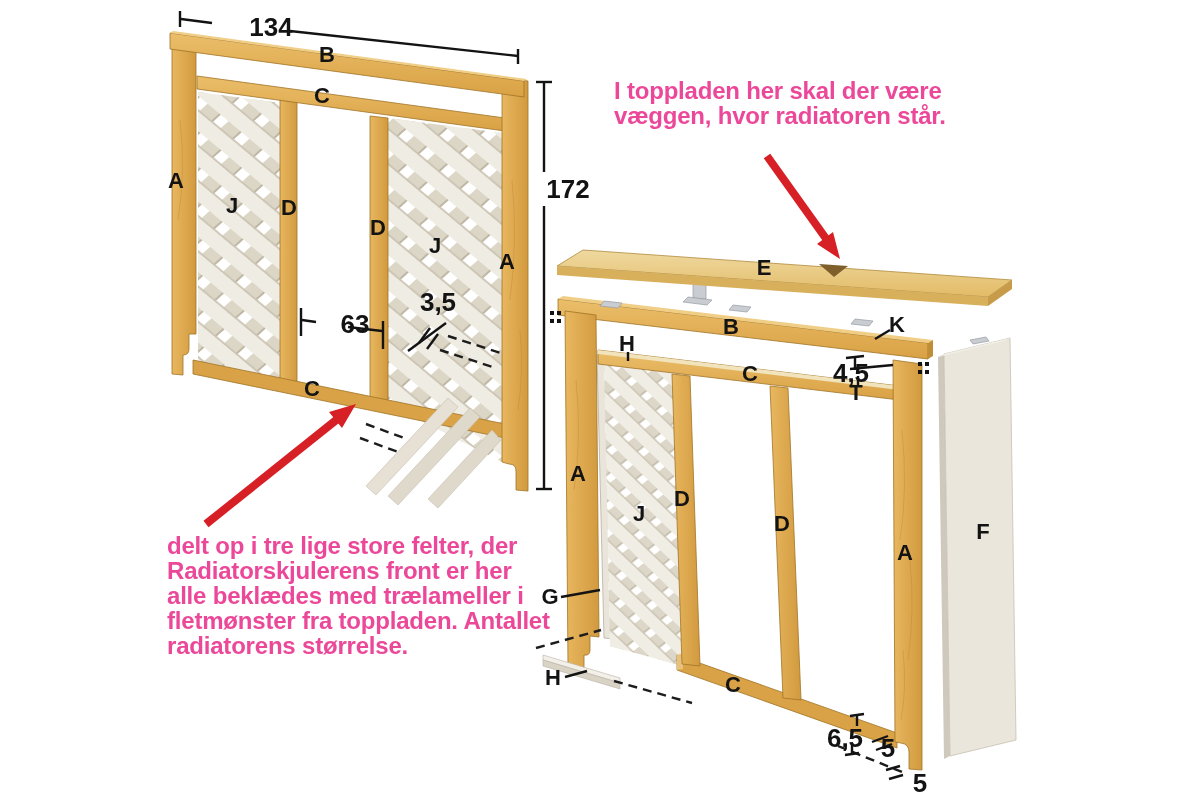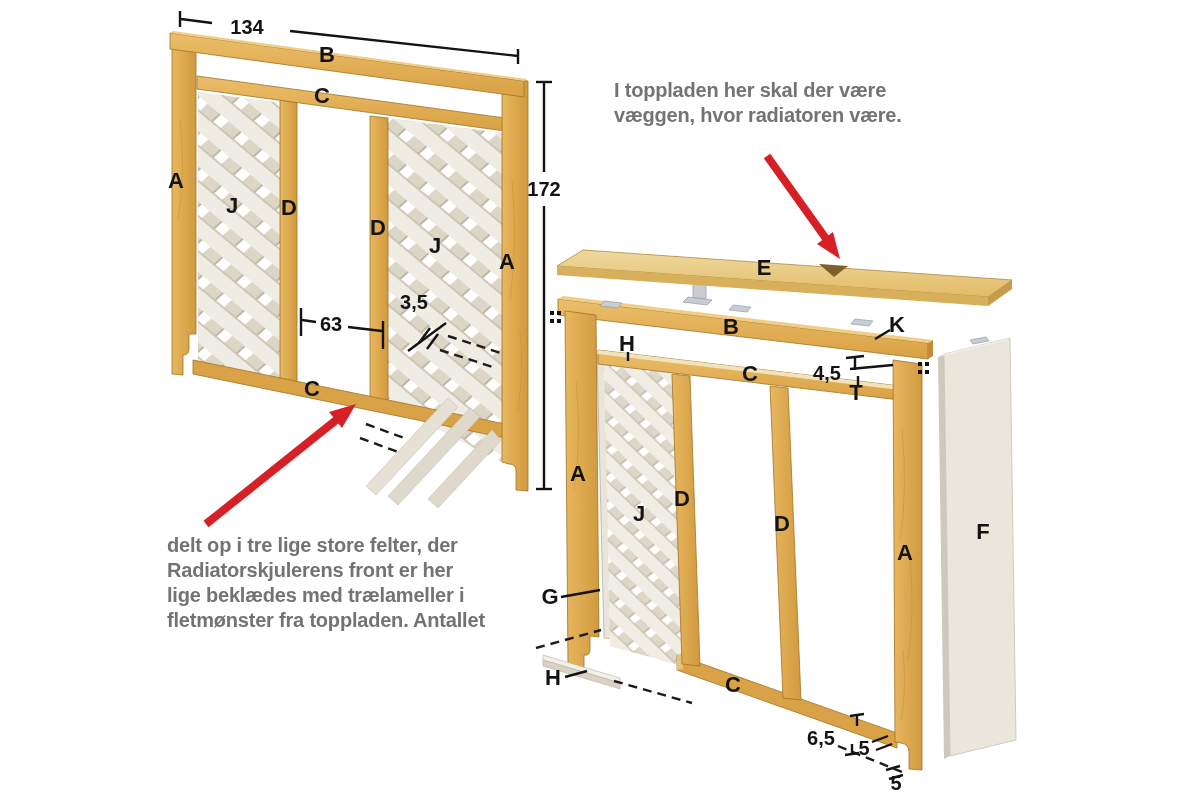--- a/index.html
+++ b/index.html
@@ -2,23 +2,23 @@
 <html><head>
 <meta charset="utf-8">
 <style>
   html,body{margin:0;padding:0;background:#ffffff;}
   #stage{position:relative;width:1200px;height:800px;background:#ffffff;overflow:hidden;
          font-family:"Liberation Sans",sans-serif;}
   #drawing{position:absolute;left:0;top:0;}
   .overlay{position:absolute;left:0;top:0;width:1200px;height:800px;pointer-events:none;}
   .lbl{position:absolute;transform:translate(-50%,-50%);font-weight:700;font-size:22px;
        color:#131313;white-space:nowrap;letter-spacing:0px;}
-  .dim{position:absolute;transform:translate(-50%,-50%);font-weight:700;font-size:20px;
-       color:#131313;white-space:nowrap;}
-  .note{position:absolute;color:#737373;font-weight:700;font-size:20px;line-height:25px;
+  .dim{position:absolute;transform:translate(-50%,-50%);font-weight:700;font-size:26px;
+       color:#131313;white-space:nowrap;margin-left:24px;}
+  .note{position:absolute;color:#ec4899;font-weight:700;font-size:24px;line-height:25px;
         letter-spacing:-0.2px;}
   .note div{white-space:nowrap;}
 </style>
 </head>
 <body>
 
 <div id="stage">
 
 <svg id="drawing" width="1200" height="800" viewBox="0 0 1200 800">
   <defs>
@@ -277,24 +277,25 @@
   <span class="lbl" style="left:983px;top:532px">F</span>
   <span class="lbl" style="left:550px;top:597px">G</span>
   <span class="lbl" style="left:553px;top:678px">H</span>
   <span class="lbl" style="left:733px;top:685px">C</span>
   <span class="dim" style="left:821px;top:738px">6,5</span>
   <span class="dim" style="left:864px;top:748px">5</span>
   <span class="dim" style="left:896px;top:783px">5</span>
 
   <div class="note" style="left:614px;top:78px">
     <div>I toppladen her skal der være</div>
-    <div>væggen, hvor radiatoren være.</div>
+    <div>væggen, hvor radiatoren står.</div>
   </div>
 
   <div class="note" style="left:167px;top:533px">
     <div>delt op i tre lige store felter, der</div>
     <div>Radiatorskjulerens front er her</div>
-    <div>lige beklædes med trælameller i</div>
+    <div>alle beklædes med trælameller i</div>
     <div>fletmønster fra toppladen. Antallet</div>
+    <div>radiatorens størrelse.</div>
   </div>
 </div>
 
 </div>
 
 </body></html>

